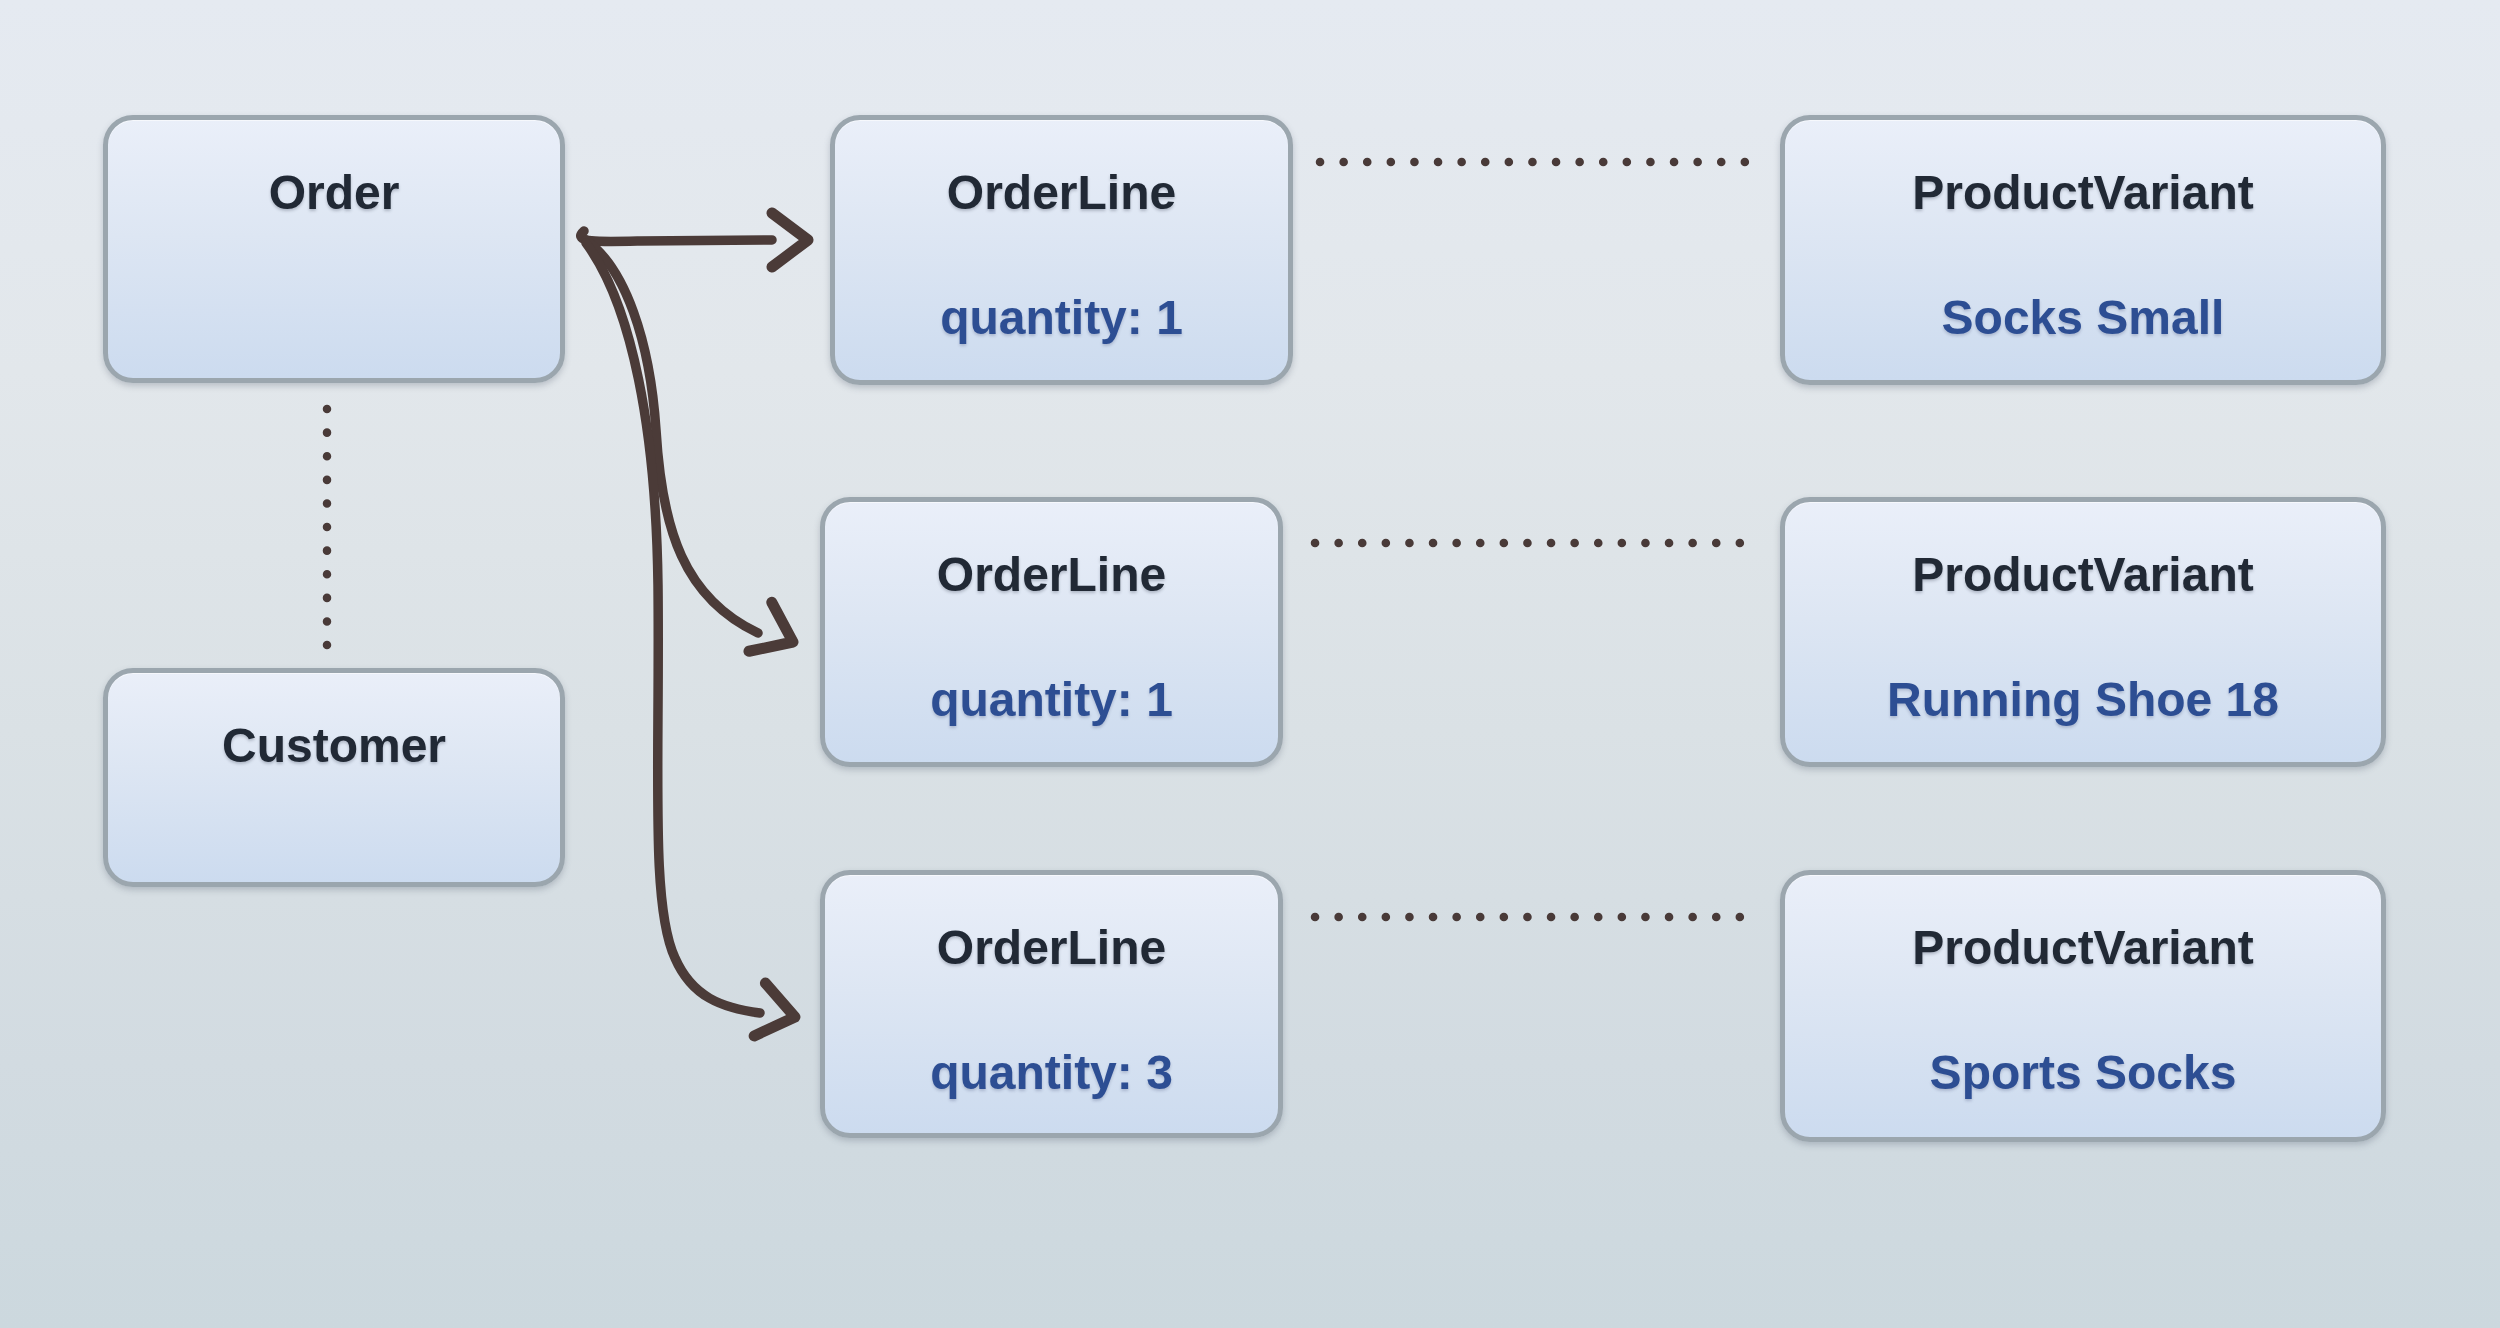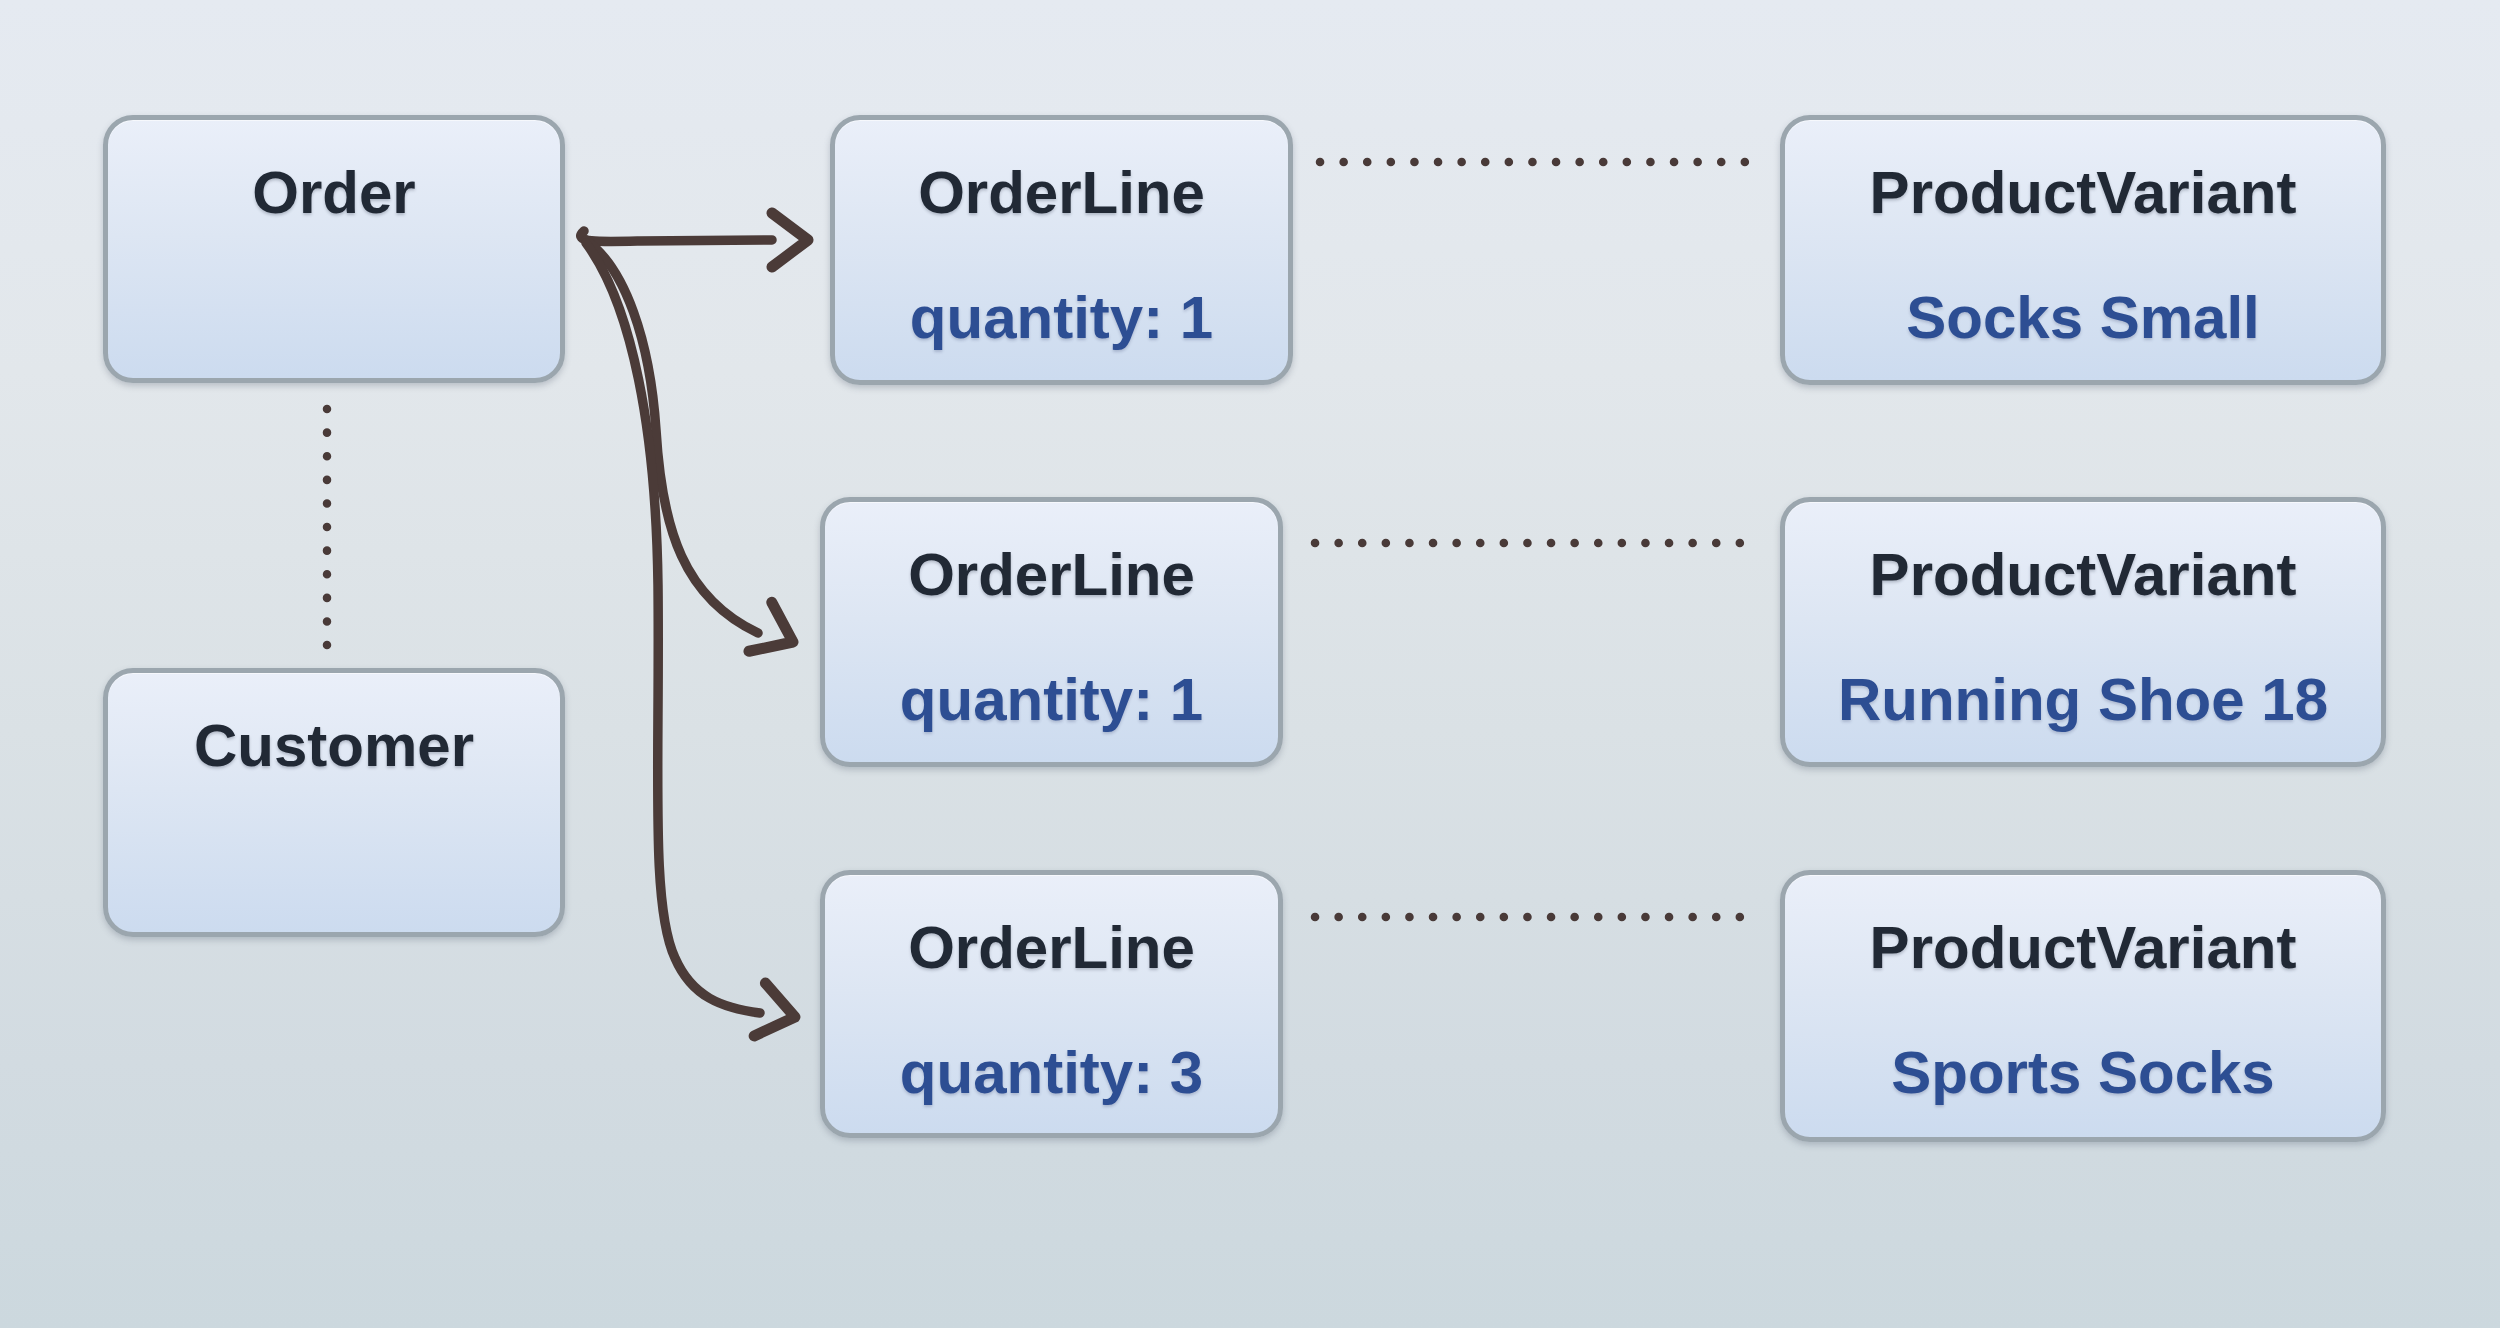--- a/index.html
+++ b/index.html
@@ -15,26 +15,26 @@
   .arrow{fill:none;stroke-linecap:round;stroke-linejoin:round;stroke-width:9.5;}
   .arrow-head{fill:none;stroke-linecap:round;stroke-linejoin:round;stroke-width:11;}
   .node{
     position:absolute;box-sizing:border-box;
     border:5px solid #9ba6ae;border-radius:30px;
     background:linear-gradient(180deg,#eaeff9 0%,#dde6f3 45%,#ccdbef 100%);
     box-shadow:0 3px 6px rgba(90,100,115,.30), inset 0 1px 0 rgba(255,255,255,.55);
   }
   .node-title,.node-value{
     position:absolute;left:0;right:0;transform:translateY(-50%);
-    text-align:center;font-weight:bold;font-size:60px;white-space:nowrap;
+    text-align:center;font-weight:bold;font-size:48px;white-space:nowrap;
   }
   .node-title{top:72px;color:#212935;text-shadow:0 2px 3px rgba(35,45,65,.25);}
   .node-value{top:197px;color:#2d4e93;text-shadow:0 2px 3px rgba(35,45,90,.22);}
   .n-order   {left:103px;top:115px;width:462px;height:268px;}
-  .n-customer{left:103px;top:668px;width:462px;height:269px;}
+  .n-customer{left:103px;top:668px;width:462px;height:219px;}
   .n-ol1{left:830px;top:115px;width:463px;height:270px;}
   .n-ol2{left:820px;top:497px;width:463px;height:270px;}
   .n-ol3{left:820px;top:870px;width:463px;height:268px;}
   .n-pv1{left:1780px;top:115px;width:606px;height:270px;}
   .n-pv2{left:1780px;top:497px;width:606px;height:270px;}
   .n-pv3{left:1780px;top:870px;width:606px;height:272px;}
 </style>
 </head>
 <body>
 

